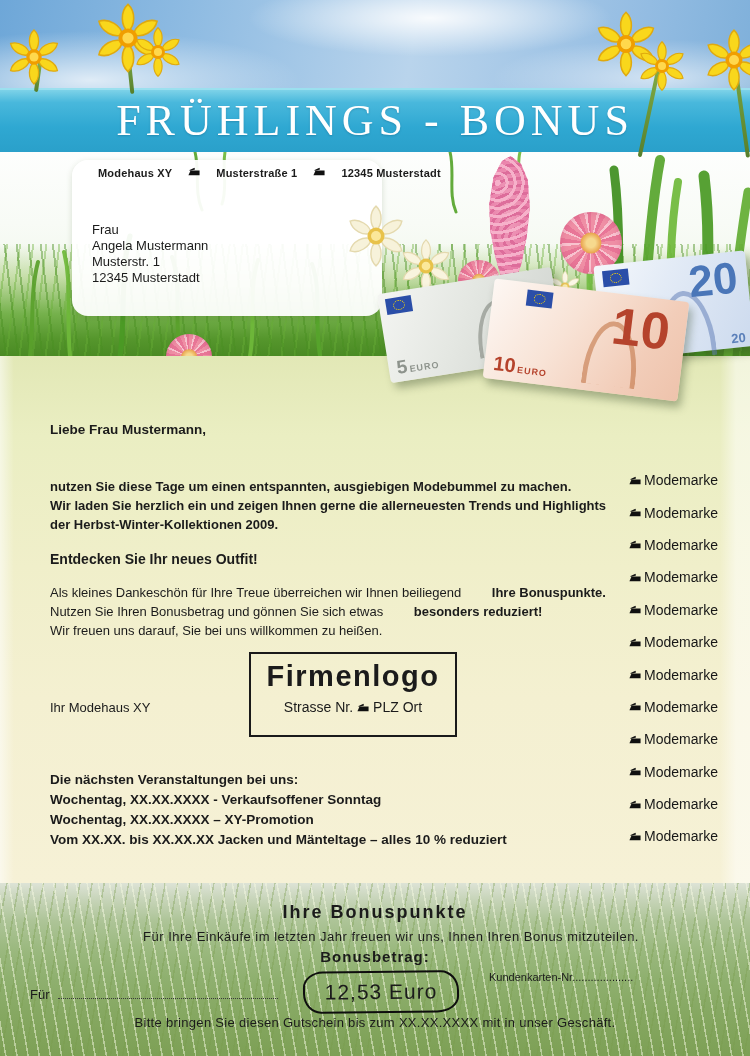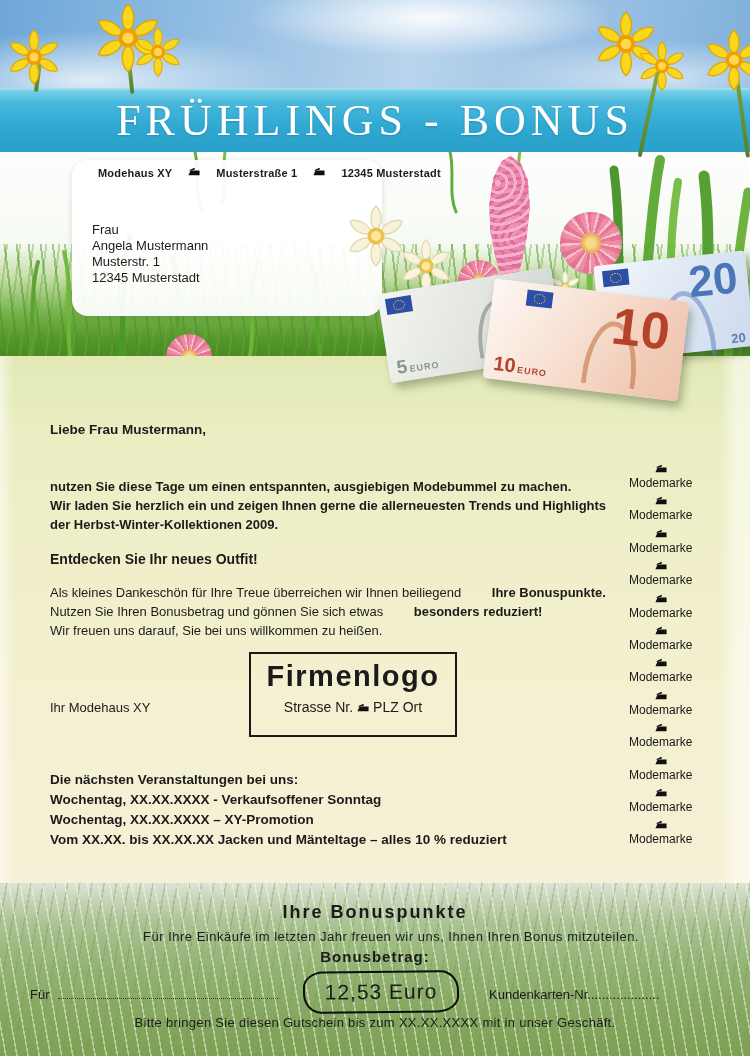--- a/index.html
+++ b/index.html
@@ -87,40 +87,40 @@
   .heading2{top:194px;font-weight:bold;font-size:14px;}
   .para2{top:227px;}
   .signature{top:342px;}
   .logobox{position:absolute;left:249px;top:296px;width:208px;height:85px;
     border:2px solid #1a1a1a;text-align:center;box-sizing:border-box;}
   .logobox .lg-title{font-size:29px;font-weight:bold;letter-spacing:1.5px;margin-top:6px;}
   .logobox .lg-sub{font-size:14px;margin-top:6px;display:flex;justify-content:center;align-items:center;gap:4px;}
   .events{top:414px;font-weight:bold;line-height:20px;font-size:13.5px;}
 
   .brands{position:absolute;left:629px;top:108px;margin:0;padding:0;list-style:none;}
-  .brands li{display:flex;align-items:center;gap:3px;height:32.4px;font-size:12px;color:#161616;flex-direction:column;}
+  .brands li{display:flex;align-items:center;gap:3px;height:32.4px;font-size:14px;color:#161616;}
 
   
   .footer{left:0;top:883px;width:750px;height:173px;
     background:
       repeating-linear-gradient(80deg, rgba(0,0,0,0) 0 5px, rgba(245,249,225,.5) 5px 6.5px, rgba(0,0,0,0) 6.5px 11px),
       repeating-linear-gradient(100deg, rgba(0,0,0,0) 0 6px, rgba(120,155,75,.35) 6px 7.5px, rgba(0,0,0,0) 7.5px 12px),
       linear-gradient(180deg,#dde3d6 0%,#c8d5ba 9%,#adc497 22%,#9bb97f 38%,#8fb06f 55%,#86a862 75%,#7da055 100%);}
   .v-heading{position:absolute;left:0;top:19px;width:100%;text-align:center;
     font-size:18px;font-weight:bold;letter-spacing:2px;}
   .v-intro{position:absolute;left:16px;top:46px;width:100%;text-align:center;font-size:13px;letter-spacing:.5px;}
   .v-amtlabel{position:absolute;left:0;top:65px;width:100%;text-align:center;
     font-size:15px;font-weight:bold;letter-spacing:1px;}
   .v-amountbox{position:absolute;left:303px;top:88px;width:152px;height:38px;
     border:2.5px solid #0e0e0e;border-radius:20px 18px 22px 18px / 16px 20px 16px 20px;
     display:flex;align-items:center;justify-content:center;transform:rotate(-.6deg);
     font-size:21px;letter-spacing:1px;}
   .v-for{position:absolute;left:30px;top:104px;width:248px;display:flex;align-items:flex-end;font-size:13px;}
   .dotleader{flex:1;border-bottom:1.8px dotted #3a3a3a;margin:0 0 3px 8px;}
-  .v-card{position:absolute;left:489px;top:104px;font-size:13px;}
+  .v-card{position:absolute;left:489px;top:88px;font-size:11px;}
   .v-note{position:absolute;left:0;top:132px;width:100%;text-align:center;font-size:13px;letter-spacing:.3px;}
 </style>
 </head>
 <body>
 
 <svg width="0" height="0" style="position:absolute" aria-hidden="true">
   <defs>
     <g id="daffShape">
       <g stroke="var(--edge,#dfa90f)" stroke-width="2" fill="var(--petal,#f9d71c)">
         <path d="M0 -8 C -9 -15, -10 -33, 0 -42 C 10 -33, 9 -15, 0 -8 Z"></path>

